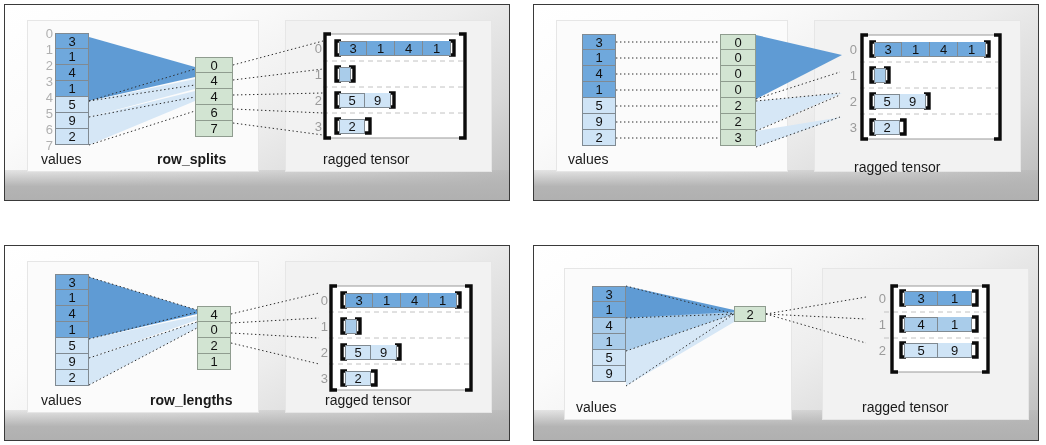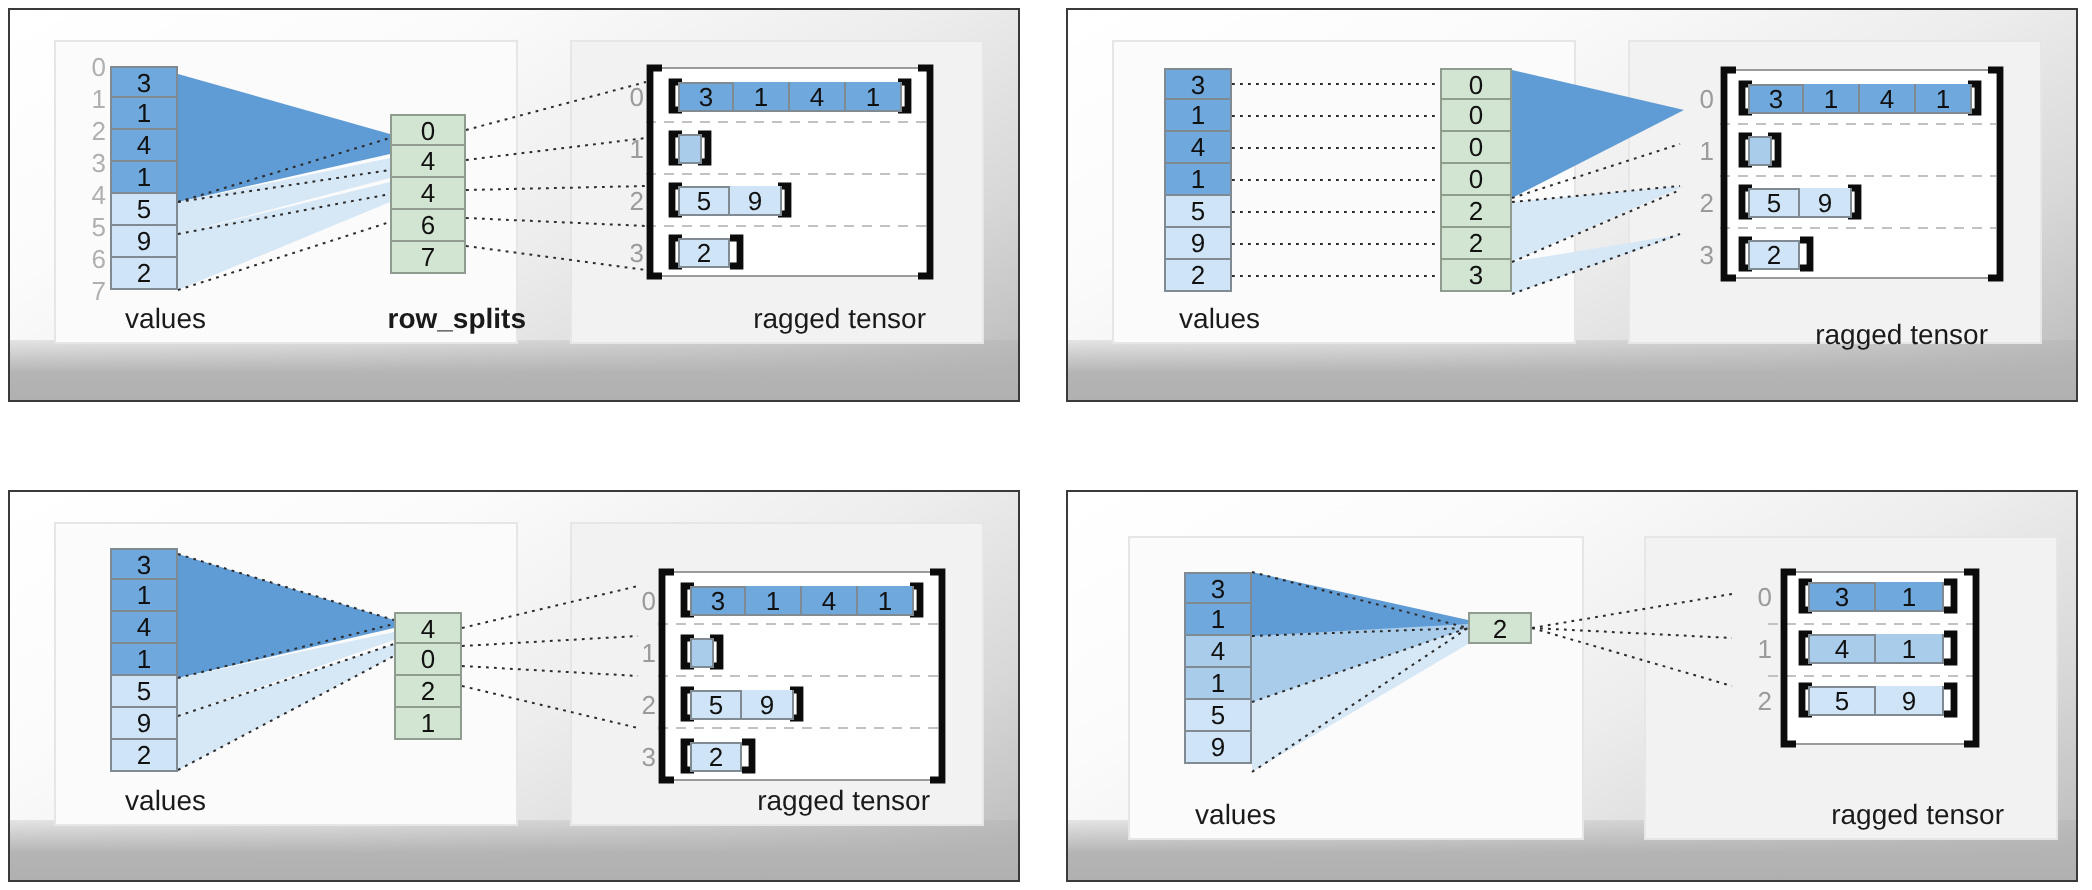--- a/index.html
+++ b/index.html
@@ -49,21 +49,21 @@
   .idx{
     position:absolute;font-size:13px;color:#b0b0b0;text-align:right;
     line-height:1;width:14px;
   }
   .ridx{
     position:absolute;font-size:13px;color:#9b9b9b;text-align:right;
     line-height:1;width:12px;
   }
 
   
-  .cap{position:absolute;font-size:14px;color:#1a1a1a;text-align:right;line-height:1.12;}
+  .cap{position:absolute;font-size:14px;color:#1a1a1a;text-align:left;line-height:1.12;}
   .cap.bold{font-weight:bold;}
 
   svg{position:absolute;left:0;top:0;overflow:visible;}
   .fan-d{fill:#5f9bd4;}
   .fan-m{fill:#a9ccea;}
   .fan-l{fill:#d6e7f6;}
   .dot{stroke:#2b2b2b;stroke-width:1;stroke-dasharray:1.4 2.6;fill:none;}
   .dash{stroke:#c2c2c2;stroke-width:1;stroke-dasharray:5 4;fill:none;}
   .brk{stroke:#0b0b0b;stroke-width:3.4;fill:none;stroke-linecap:butt;}
   .tbox{stroke:#9a9a9a;stroke-width:1;fill:#ffffff;}
@@ -161,21 +161,21 @@
     </div>
     <div style="position:absolute;left:334px;top:88px;display:flex;">
       <div class="cell" style="width:26px;height:15px;background:#cfe4f6;">5</div>
       <div class="cell" style="width:26px;height:15px;background:#cfe4f6;border-left:none;">9</div>
     </div>
     <div style="position:absolute;left:334px;top:114px;display:flex;">
       <div class="cell" style="width:26px;height:15px;background:#cfe4f6;">2</div>
     </div>
 
     <div class="cap" style="left:36px;top:147px;width:62px;">values</div>
-    <div class="cap bold" style="left:136px;top:147px;width:122px;">row_splits</div>
+    <div class="cap bold" style="left:152px;top:147px;width:122px;">row_splits</div>
     <div class="cap" style="left:318px;top:147px;width:140px;">ragged tensor</div>
   </div>
 
   <div class="panel" style="left:533px;top:4px;width:506px;height:197px;">
     <div class="shade"></div>
 
     <div class="card" style="left:22px;top:15px;width:232px;height:152px;background:#fbfbfb;"></div>
     <div class="card" style="left:280px;top:15px;width:207px;height:152px;background:#f2f2f2;"></div>
 
     <svg width="506" height="197">
@@ -330,20 +330,21 @@
     </div>
     <div style="position:absolute;left:340px;top:99px;display:flex;">
       <div class="cell" style="width:26px;height:15px;background:#cfe4f6;">5</div>
       <div class="cell" style="width:26px;height:15px;background:#cfe4f6;border-left:none;">9</div>
     </div>
     <div style="position:absolute;left:340px;top:125px;display:flex;">
       <div class="cell" style="width:26px;height:15px;background:#cfe4f6;">2</div>
     </div>
 
     <div class="cap" style="left:36px;top:147px;width:62px;">values</div>
+    <div class="cap bold" style="left:145px;top:147px;width:130px;">row_lengths</div>
     <div class="cap" style="left:320px;top:147px;width:140px;">ragged tensor</div>
   </div>
 
   <div class="panel" style="left:533px;top:245px;width:506px;height:196px;">
     <div class="shade"></div>
 
     <div class="card" style="left:30px;top:22px;width:228px;height:152px;background:#fbfbfb;"></div>
     <div class="card" style="left:288px;top:22px;width:207px;height:152px;background:#f2f2f2;"></div>
 
     <svg width="506" height="196">

